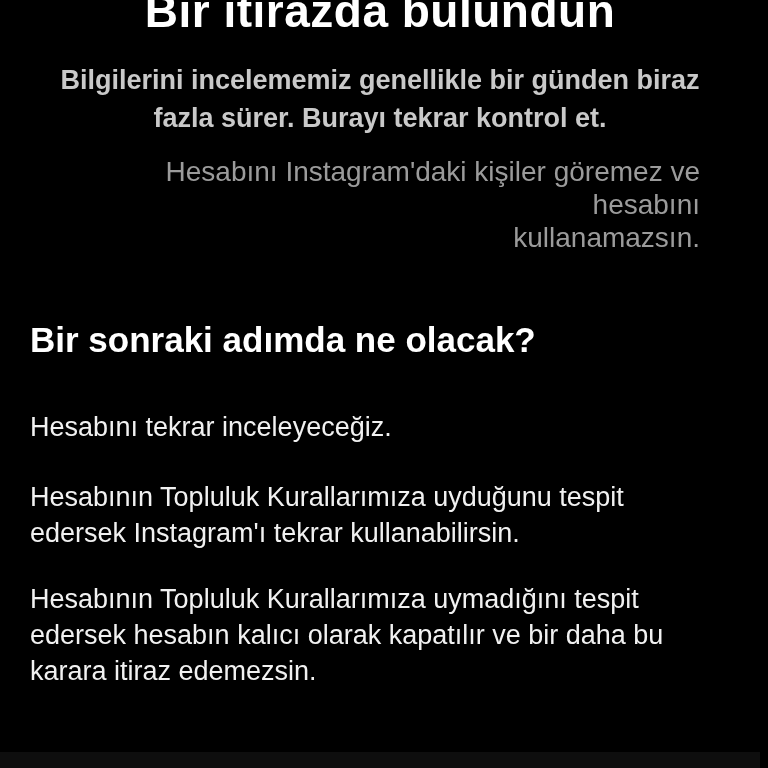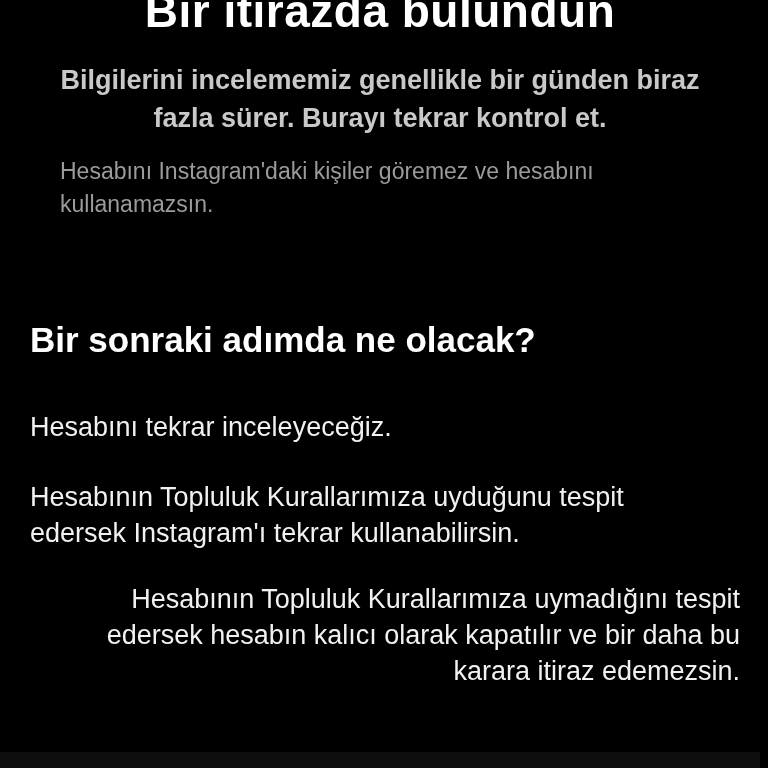--- a/index.html
+++ b/index.html
@@ -41,22 +41,22 @@
     text-align: center;
     font-size: 27px;
     line-height: 38px;
     font-weight: 700;
     color: var(--subtitle-text);
     white-space: pre-line;
   }
   .note {
     position: absolute;
     top: 155px; left: 60px; right: 60px;
-    text-align: left;
-    font-size: 23px;
+    text-align: right;
+    font-size: 28px;
     line-height: 33px;
     font-weight: 400;
     color: var(--note-text);
     white-space: pre-line;
   }
   .section-heading {
     position: absolute;
     top: 321px; left: 30px; right: 28px;
     font-size: 35px;
     line-height: 38px;
@@ -67,21 +67,21 @@
     position: absolute;
     left: 30px; right: 20px;
     font-size: 27px;
     line-height: 36px;
     font-weight: 400;
     color: var(--body-text);
     white-space: pre-line;
   }
   .para-1 { top: 409px; }
   .para-2 { top: 479px; }
-  .para-3 { top: 581px; text-align: right; }
+  .para-3 { top: 581px; }
   .bottom-strip {
     position: absolute;
     left: 0; right: 0; bottom: 0;
     height: 16px;
     background: var(--footer-strip);
   }
 </style>
 </head>
 <body>
 

